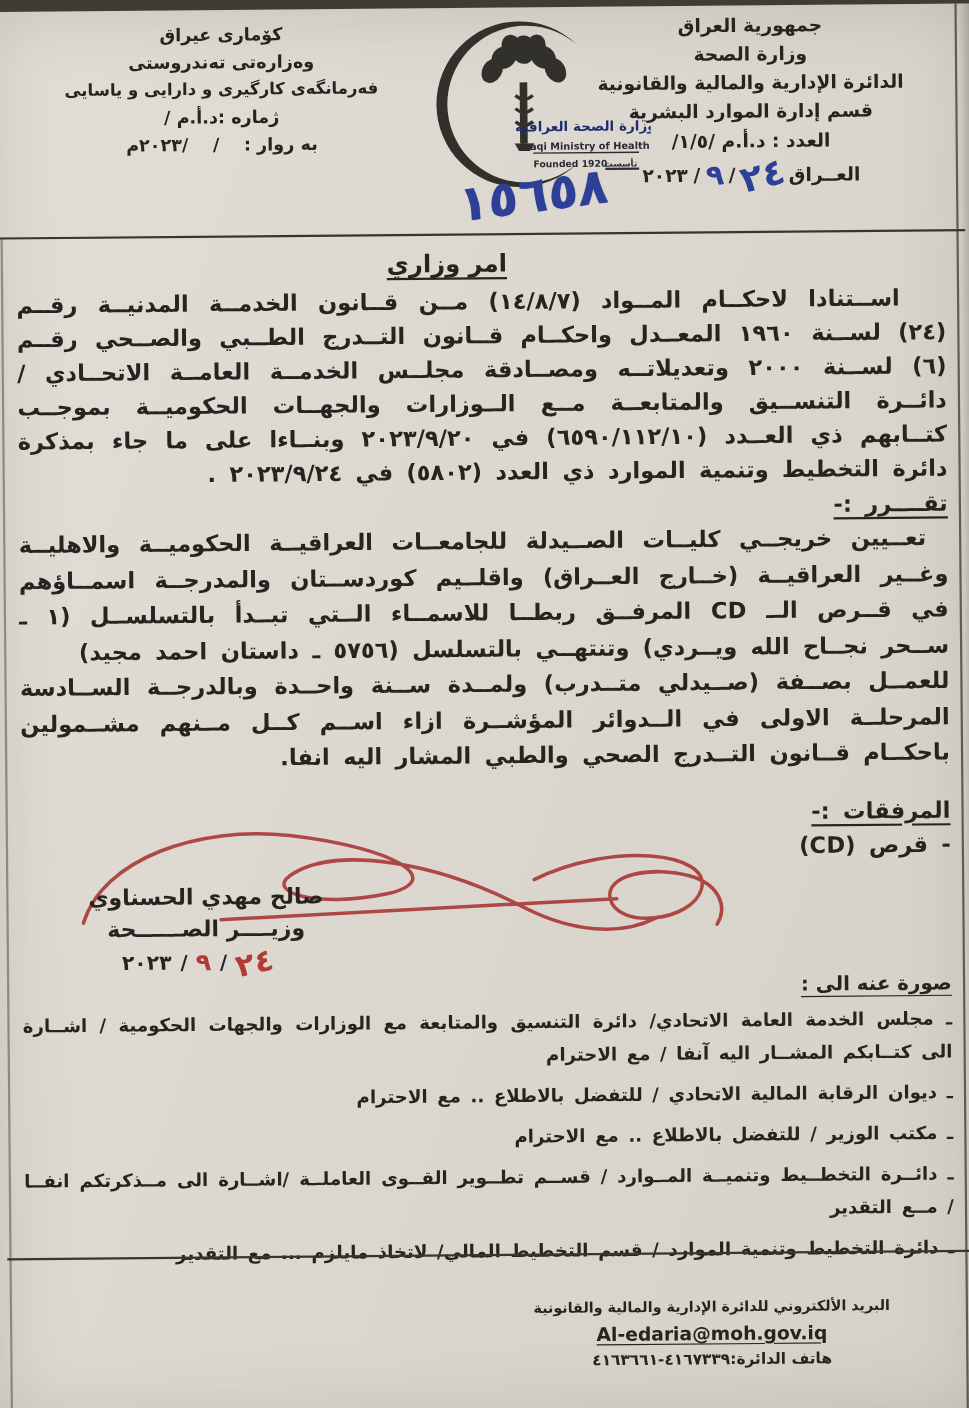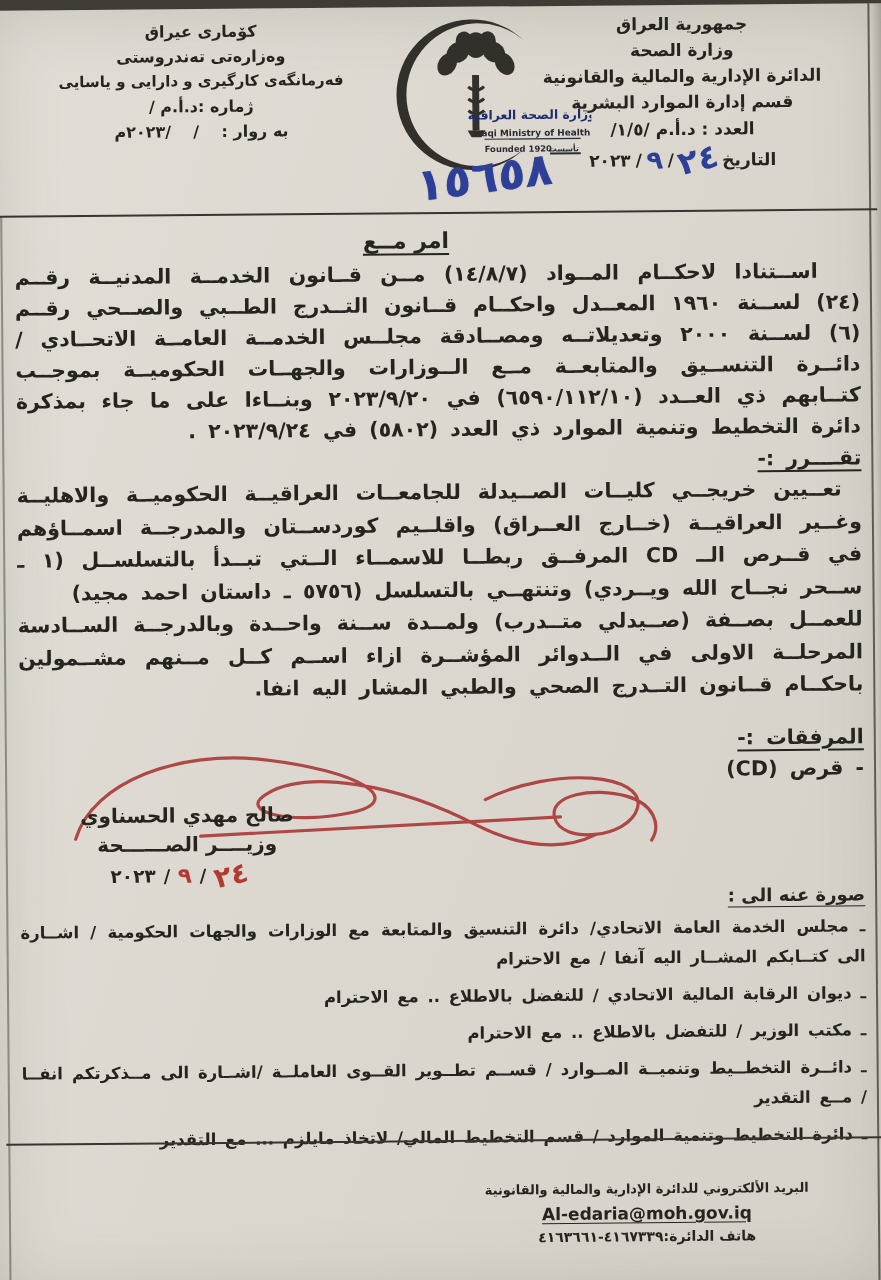--- a/index.html
+++ b/index.html
@@ -117,37 +117,37 @@
     <line x1="178" y1="138" x2="209" y2="138" stroke="#2b2b33" stroke-width="2"></line>
   </svg>
 
   <div class="hdr-right">
     <div>جمهورية العراق</div>
     <div>وزارة الصحة</div>
     <div>الدائرة الإدارية والمالية والقانونية</div>
     <div>قسم إدارة الموارد البشرية</div>
     <div class="num-line">العدد : د.أ.م /١/٥/</div>
     <div class="date-row">
-      <span>التاريخ</span>
+      <span>العــراق</span>
       <span class="hw hw-blue d-day">٢٤</span>
       <span class="d-slash">/</span>
       <span class="hw hw-blue d-month">٩</span>
       <span class="d-slash">/</span>
       <span class="d-year">٢٠٢٣</span>
     </div>
   </div>
 
   <div class="stamp">١٥٦٥٨</div>
 
   <div class="rule-top"></div>
   <div class="border-right"></div>
   <div class="border-left"></div>
 
   <div class="title">
-    <span>امر مــع</span>
+    <span>امر وزاري</span>
   </div>
 
   <div class="body">
     <p class="p1">اســتنادا لاحكــام المــواد (١٤/٨/٧) مــن قــانون الخدمــة المدنيــة رقــم (٢٤) لســنة ١٩٦٠ المعــدل واحكــام قــانون التــدرج الطــبي والصــحي رقــم (٦) لســنة ٢٠٠٠ وتعديلاتــه ومصــادقة مجلــس الخدمــة العامــة الاتحــادي / دائــرة التنســيق والمتابعــة مــع الــوزارات والجهــات الحكوميــة بموجــب كتــابهم ذي العــدد (٦٥٩٠/١١٢/١٠) في ٢٠٢٣/٩/٢٠ وبنــاءا على ما جاء بمذكرة دائرة التخطيط وتنمية الموارد ذي العدد (٥٨٠٢) في ٢٠٢٣/٩/٢٤ .</p>
     <div class="h-underline">تقــــرر :-</div>
     <p class="p2">تعــيين خريجــي كليــات الصــيدلة للجامعــات العراقيــة الحكوميــة والاهليــة وغــير العراقيــة (خــارج العــراق) واقلــيم كوردســتان والمدرجــة اسمــاؤهم في قــرص الــ CD المرفــق ربطــا للاسمــاء الــتي تبــدأ بالتسلســل (١ ـ ســحر نجــاح الله ويــردي) وتنتهــي بالتسلسل (٥٧٥٦ ـ داستان احمد مجيد)</p>
     <p class="p3">للعمــل بصــفة (صــيدلي متــدرب) ولمــدة ســنة واحــدة وبالدرجــة الســادسة المرحلــة الاولى في الــدوائر المؤشــرة ازاء اســم كــل مــنهم مشــمولين باحكــام قــانون التــدرج الصحي والطبي المشار اليه انفا.</p>
     <div class="h-underline h-att">المرفقات :-</div>
     <div class="att-item">- قرص (CD)</div>
   </div>

